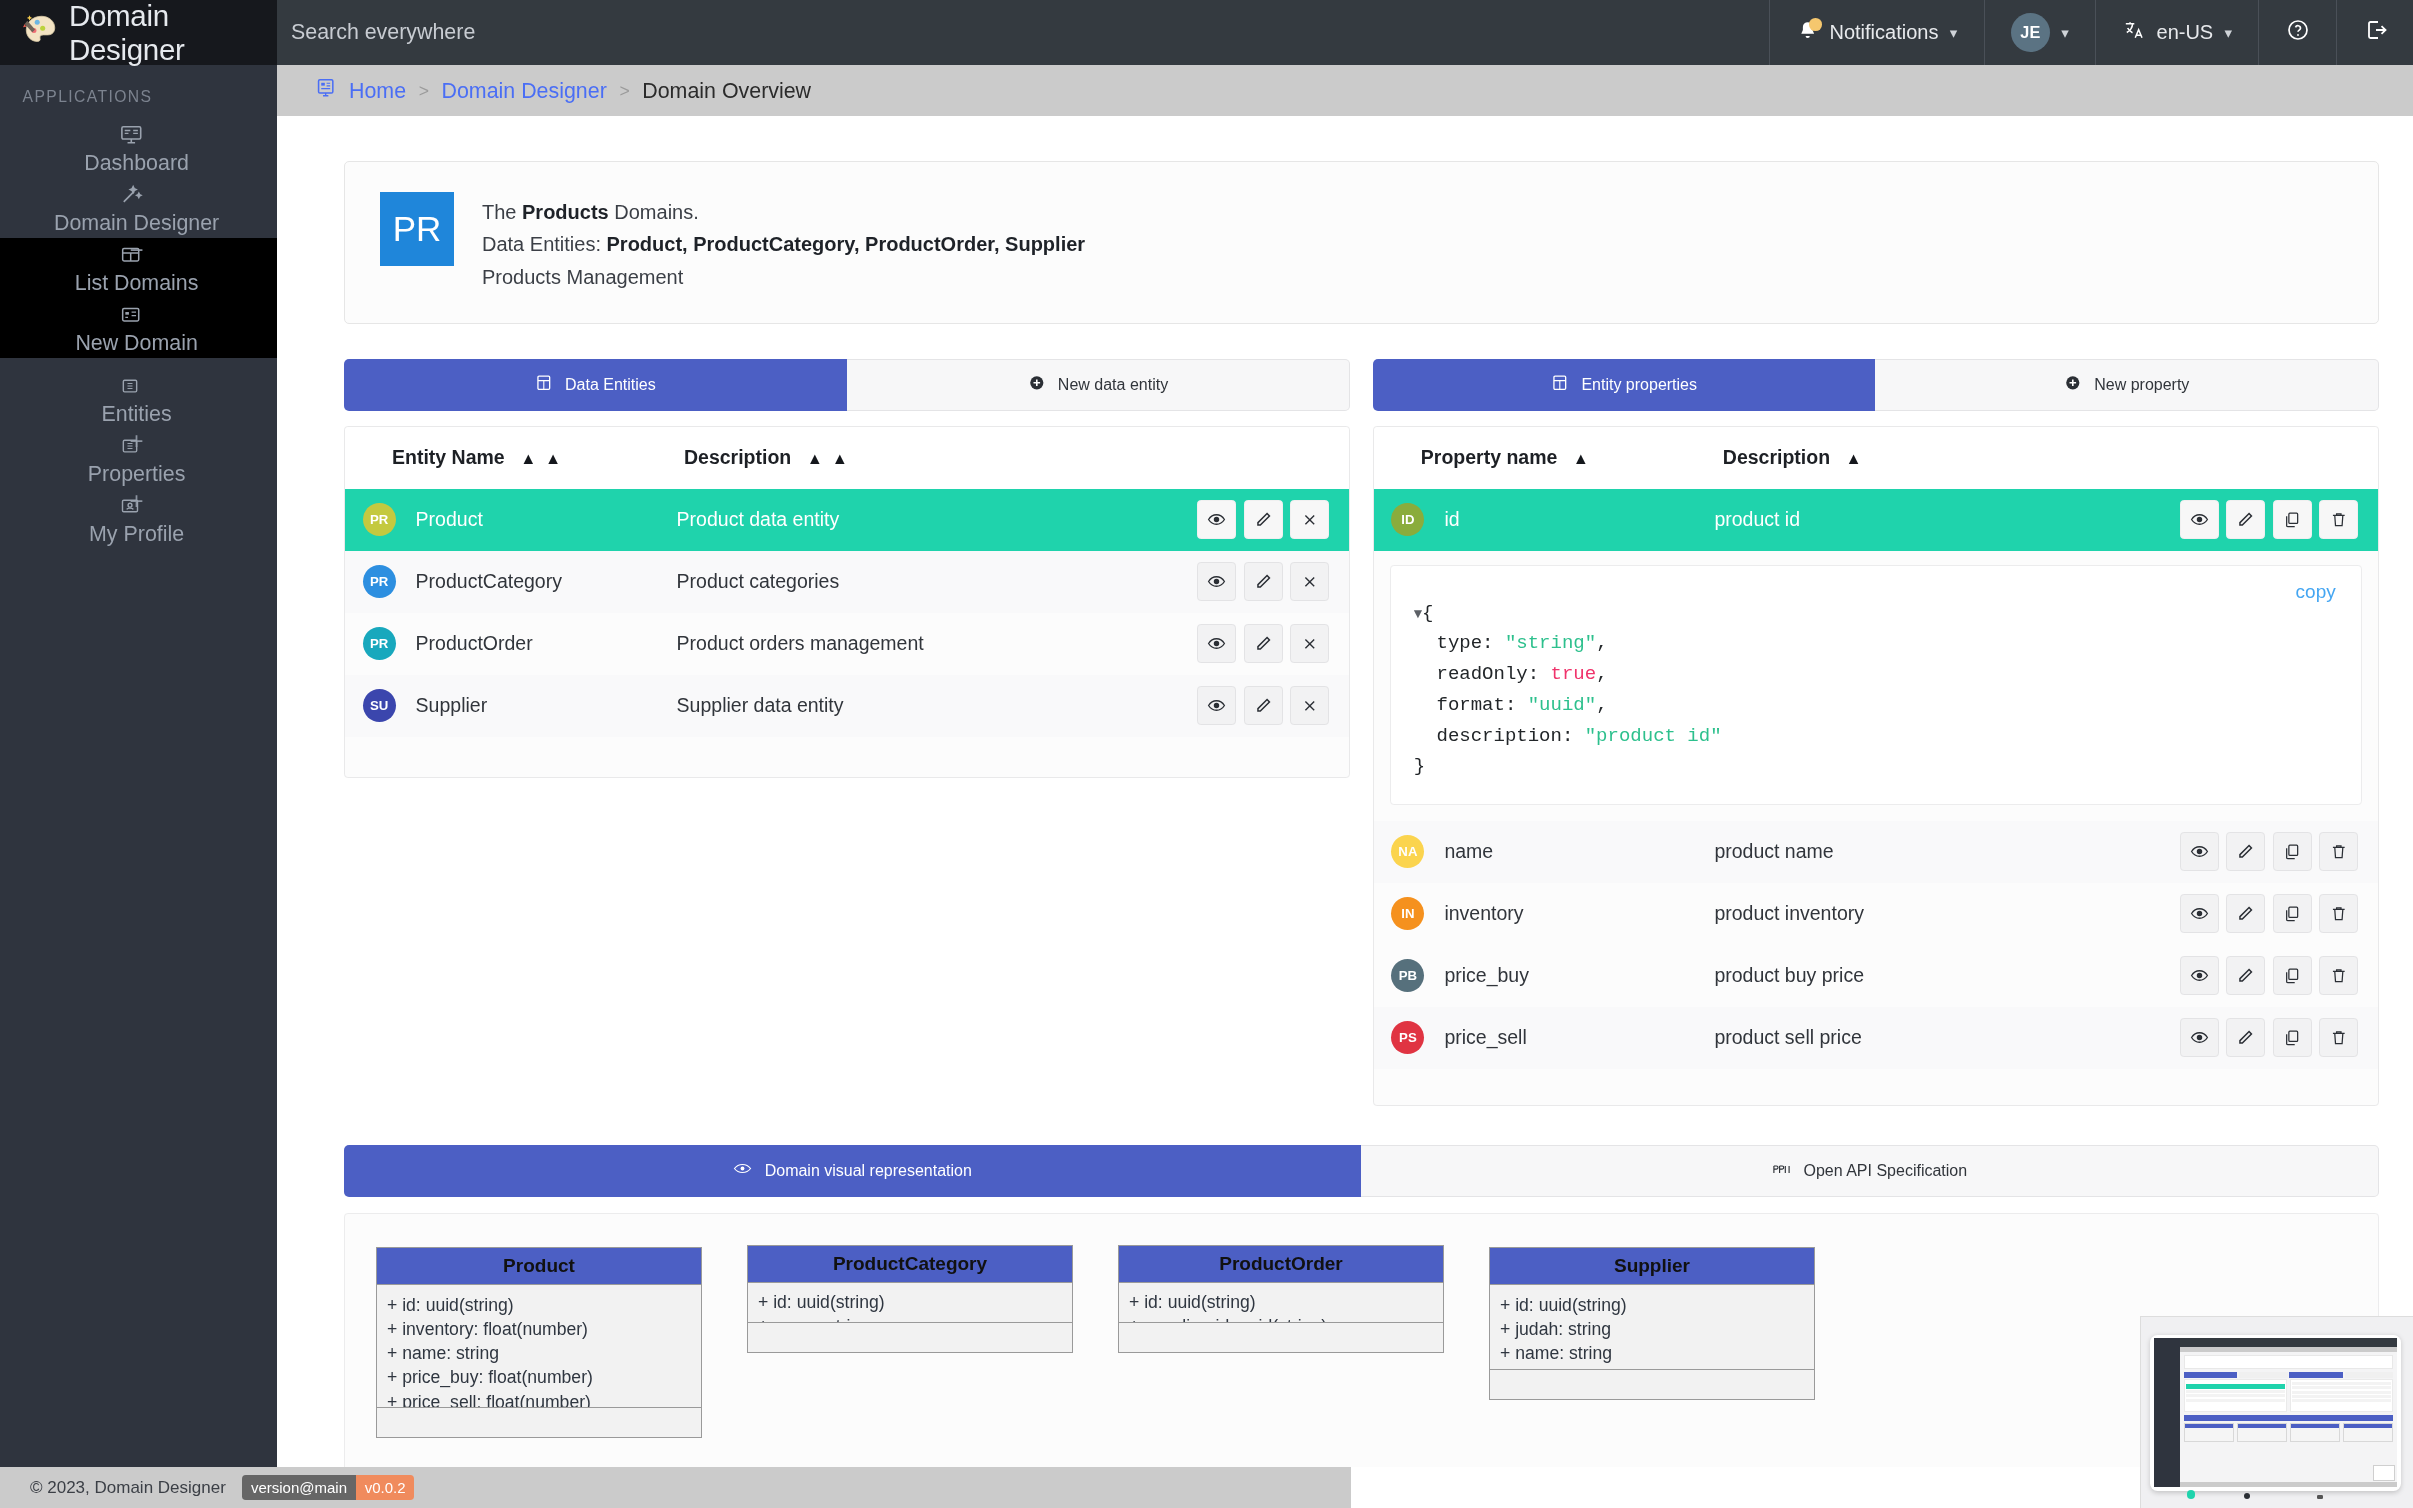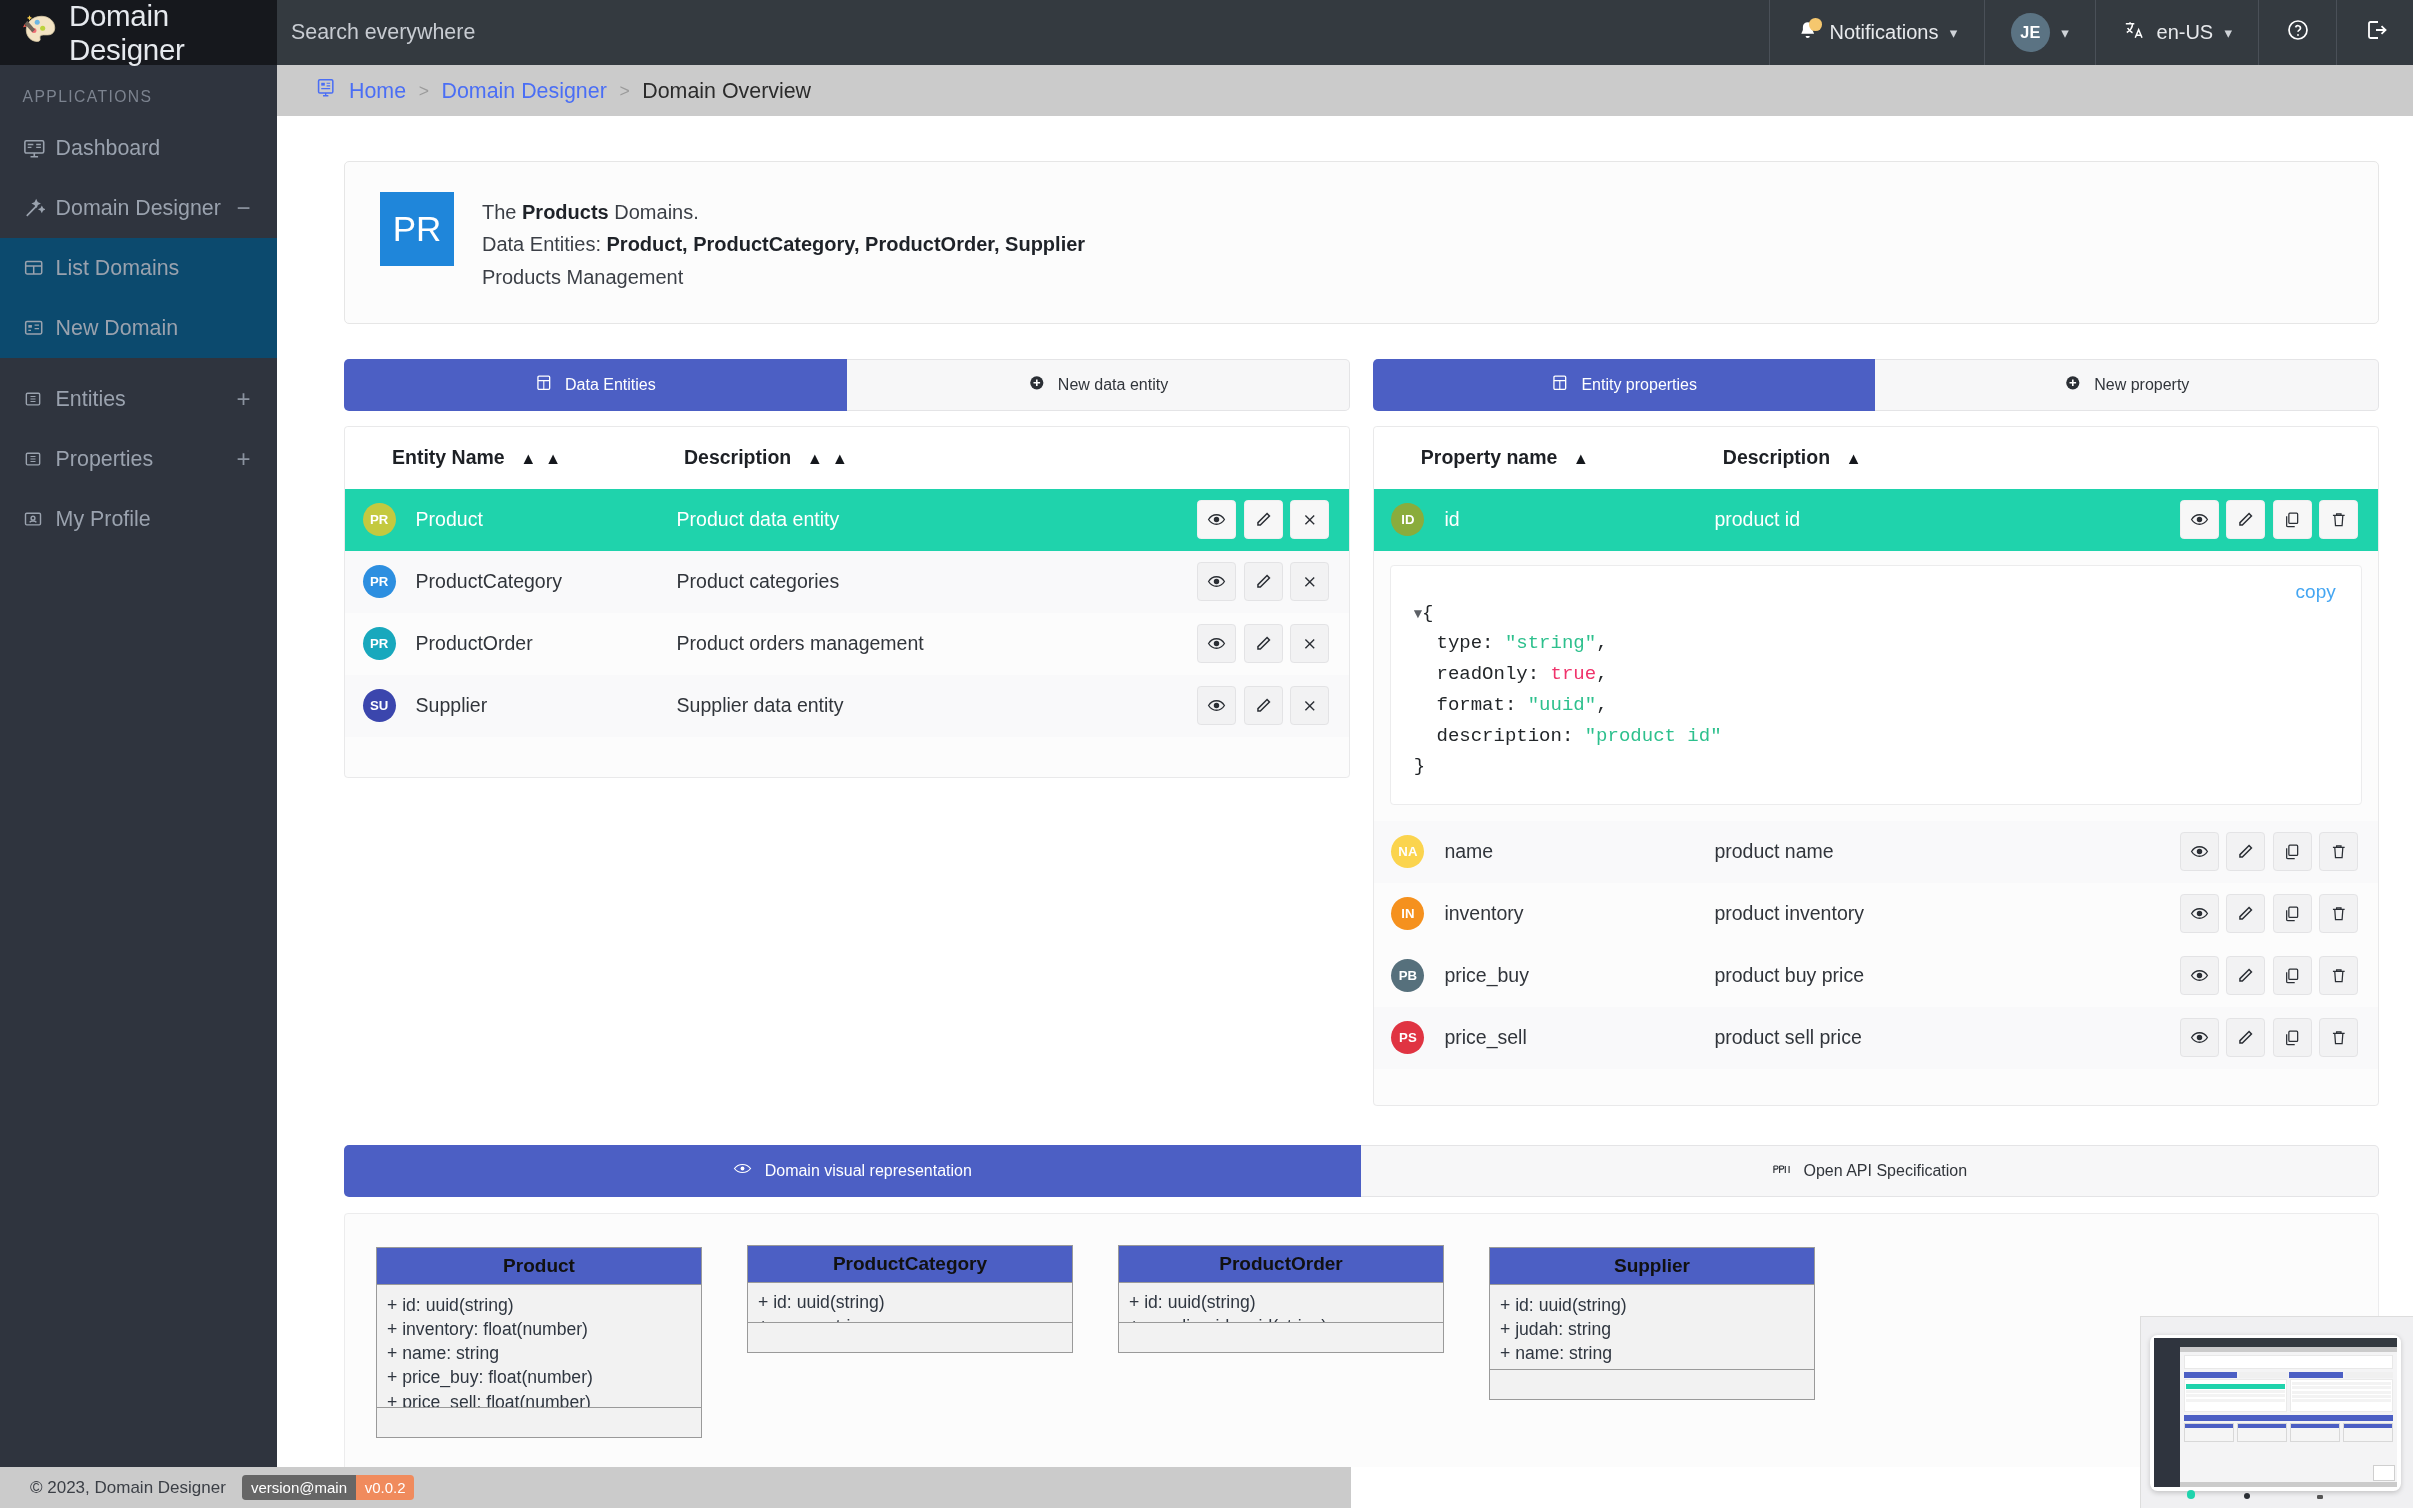--- a/index.html
+++ b/index.html
@@ -25,29 +25,29 @@
   }
   .brand-logo { font-size: 35px; line-height: 1; }
   .brand-text { color: #e6e9ee; font-size: 29.5px; letter-spacing: -0.3px; }
   .sidebar-section {
     color: #7c838f; font-size: 15.7px; letter-spacing: 1.4px;
     padding: 22.6px 0 12.6px 22.6px; font-weight: 400;
   }
   .nav-item {
     display: flex; align-items: center;
     height: 60px; padding: 0 26.4px 0 22.6px;
-    color: #9aa2ae; font-size: 21.4px; cursor: pointer;
+    color: #9aa2ae; font-size: 21.4px; cursor: pointer; flex-direction: column;
   }
   .nav-item .nav-ico {
     width: 33px; flex: 0 0 33px; display: flex;
     align-items: center; justify-content: flex-start;
   }
   .nav-item .nav-label { flex: 1; }
   .nav-item .nav-suffix { font-size: 24px; color: #8b939f; }
-  .nav-group-sub { background: #0c4a6e; }
+  .nav-group-sub { background: #000000; }
   .nav-sep { height: 11.3px; }
 
   
   #topbar {
     position: absolute; left: 277px; top: 0;
     width: 2137px; height: 65px;
     background: #343a40; display: flex; align-items: center;
   }
   .search-wrap { flex: 1; padding-left: 14px; }
   .search-input {

